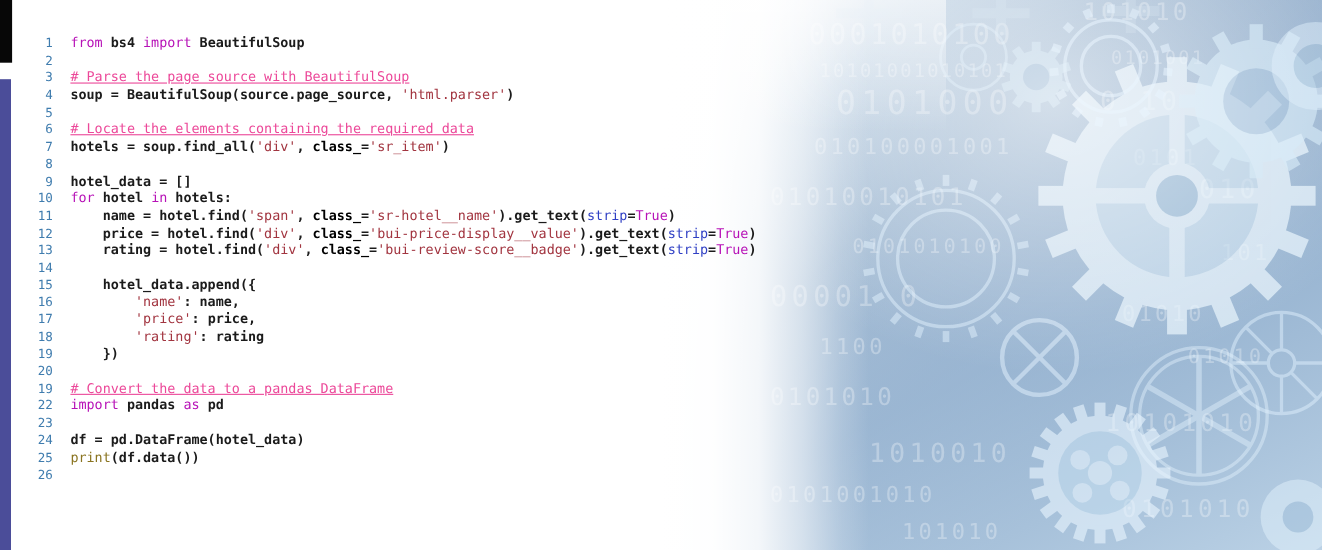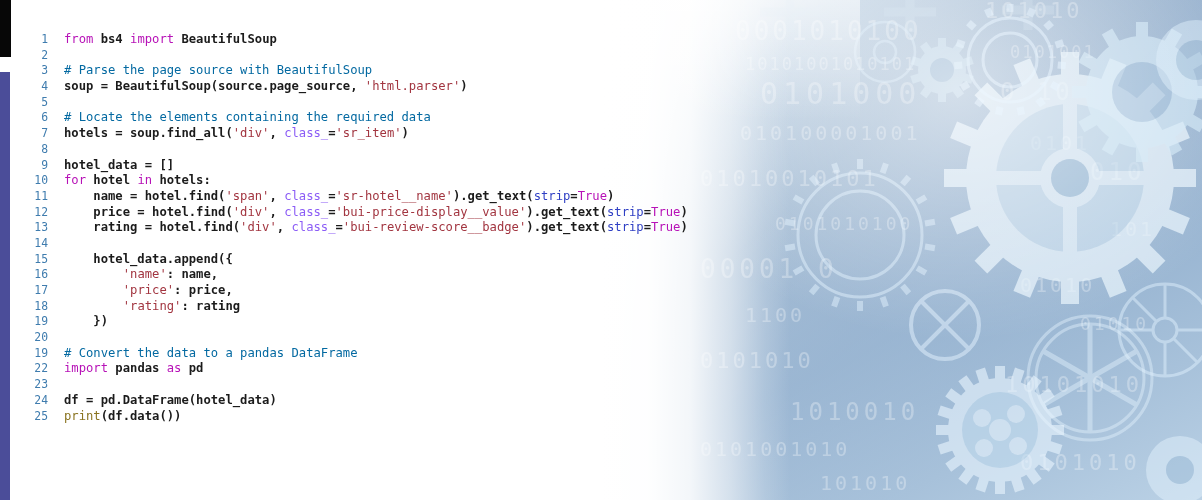--- a/index.html
+++ b/index.html
@@ -70,25 +70,25 @@
     padding-right: 16px;
     box-sizing: border-box;
     user-select: none;
   }
   .code-text {
     white-space: pre;
     color: #1b1b1b;
   }
   
   .t-kw   { color: #b712b7; }
-  .t-com  { color: #0369a1; }
+  .t-com  { color: #ec4899; text-decoration: underline; }
   .t-str  { color: #a23540; }
   .t-fn   { color: #8a7420; }
   .t-par  { color: #2f3fc4; }
-  .t-cls  { color: #8b5cf6; }
+  .t-cls  { color: #000000; font-weight: bold; }
   .t-pl   { color: #1b1b1b; font-weight: bold; }
 
   
   #veil {
     position: absolute;
     top: 0;
     left: 0;
     width: 790px;
     height: 500px;
     z-index: 2;
@@ -406,15 +406,16 @@
       <div class="code-line"><span class="ln">16</span><span class="code-text"><span class="t-pl">        </span><span class="t-str">'name'</span><span class="t-pl">: name,</span></span></div>
       <div class="code-line"><span class="ln">17</span><span class="code-text"><span class="t-pl">        </span><span class="t-str">'price'</span><span class="t-pl">: price,</span></span></div>
       <div class="code-line"><span class="ln">18</span><span class="code-text"><span class="t-pl">        </span><span class="t-str">'rating'</span><span class="t-pl">: rating</span></span></div>
       <div class="code-line"><span class="ln">19</span><span class="code-text"><span class="t-pl">    })</span></span></div>
       <div class="code-line"><span class="ln">20</span><span class="code-text">&nbsp;</span></div>
       <div class="code-line"><span class="ln">19</span><span class="code-text"><span class="t-com"># Convert the data to a pandas DataFrame</span></span></div>
       <div class="code-line"><span class="ln">22</span><span class="code-text"><span class="t-kw">import</span><span class="t-pl"> pandas </span><span class="t-kw">as</span><span class="t-pl"> pd</span></span></div>
       <div class="code-line"><span class="ln">23</span><span class="code-text">&nbsp;</span></div>
       <div class="code-line"><span class="ln">24</span><span class="code-text"><span class="t-pl">df = pd.DataFrame(hotel_data)</span></span></div>
       <div class="code-line"><span class="ln">25</span><span class="code-text"><span class="t-fn">print</span><span class="t-pl">(df.data())</span></span></div>
+      <div class="code-line"><span class="ln">26</span><span class="code-text">&nbsp;</span></div>
     </div>
 
 </div>
 
 </body></html>

